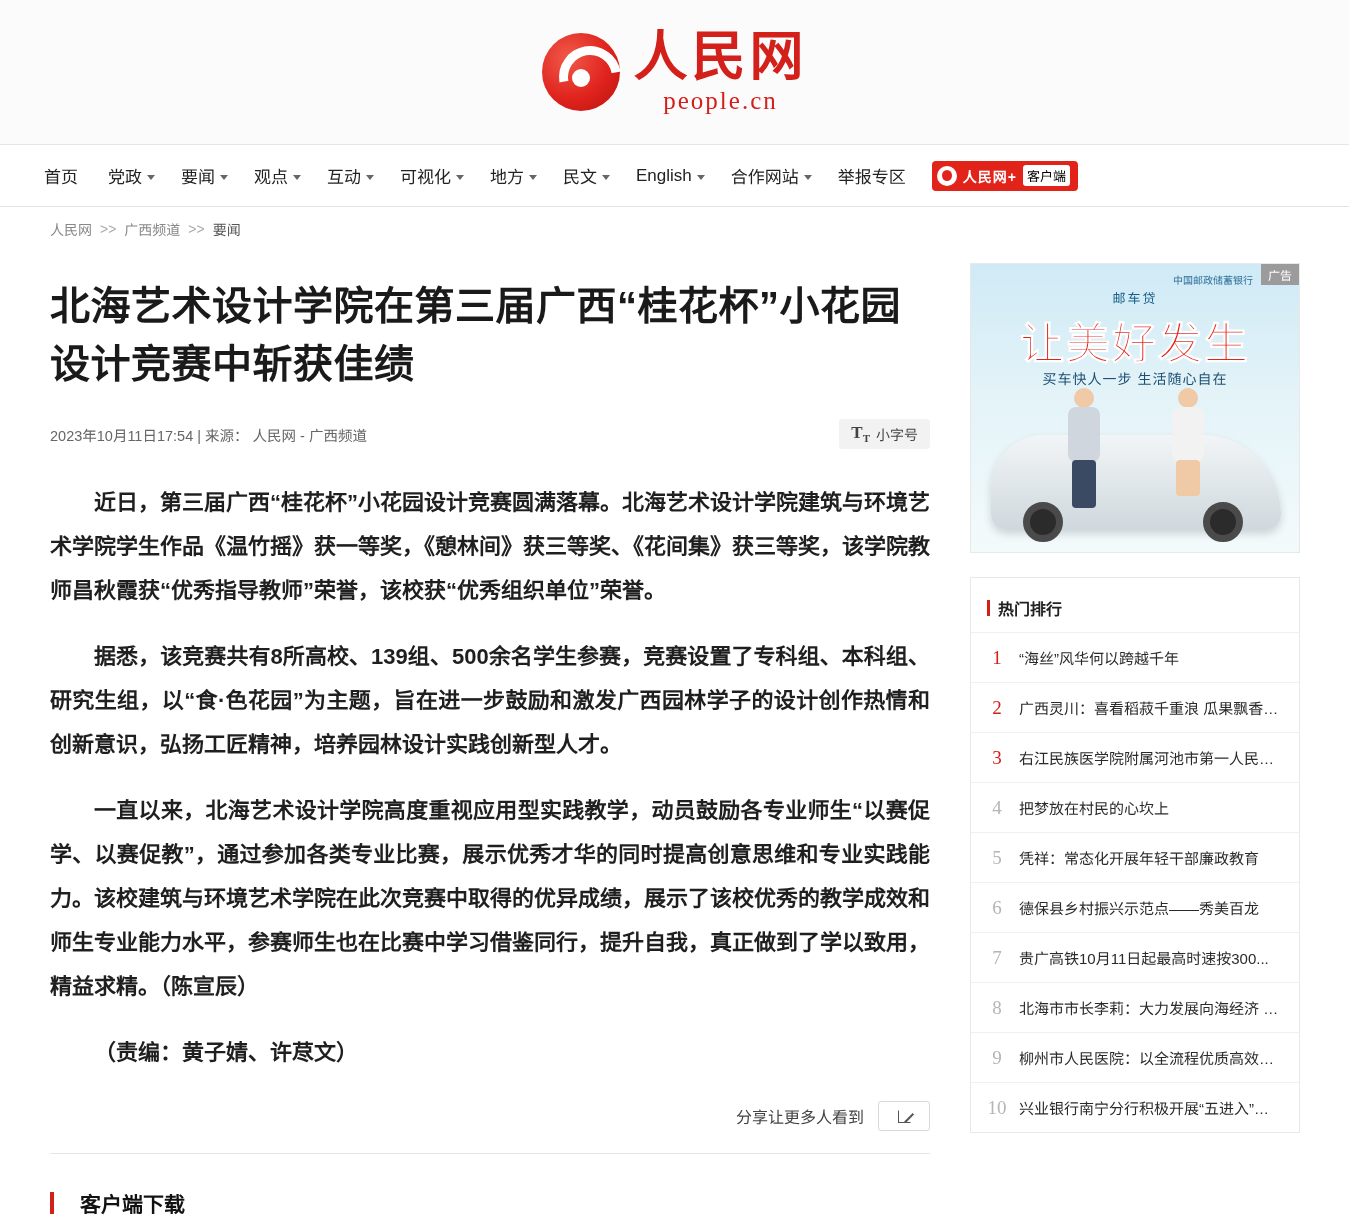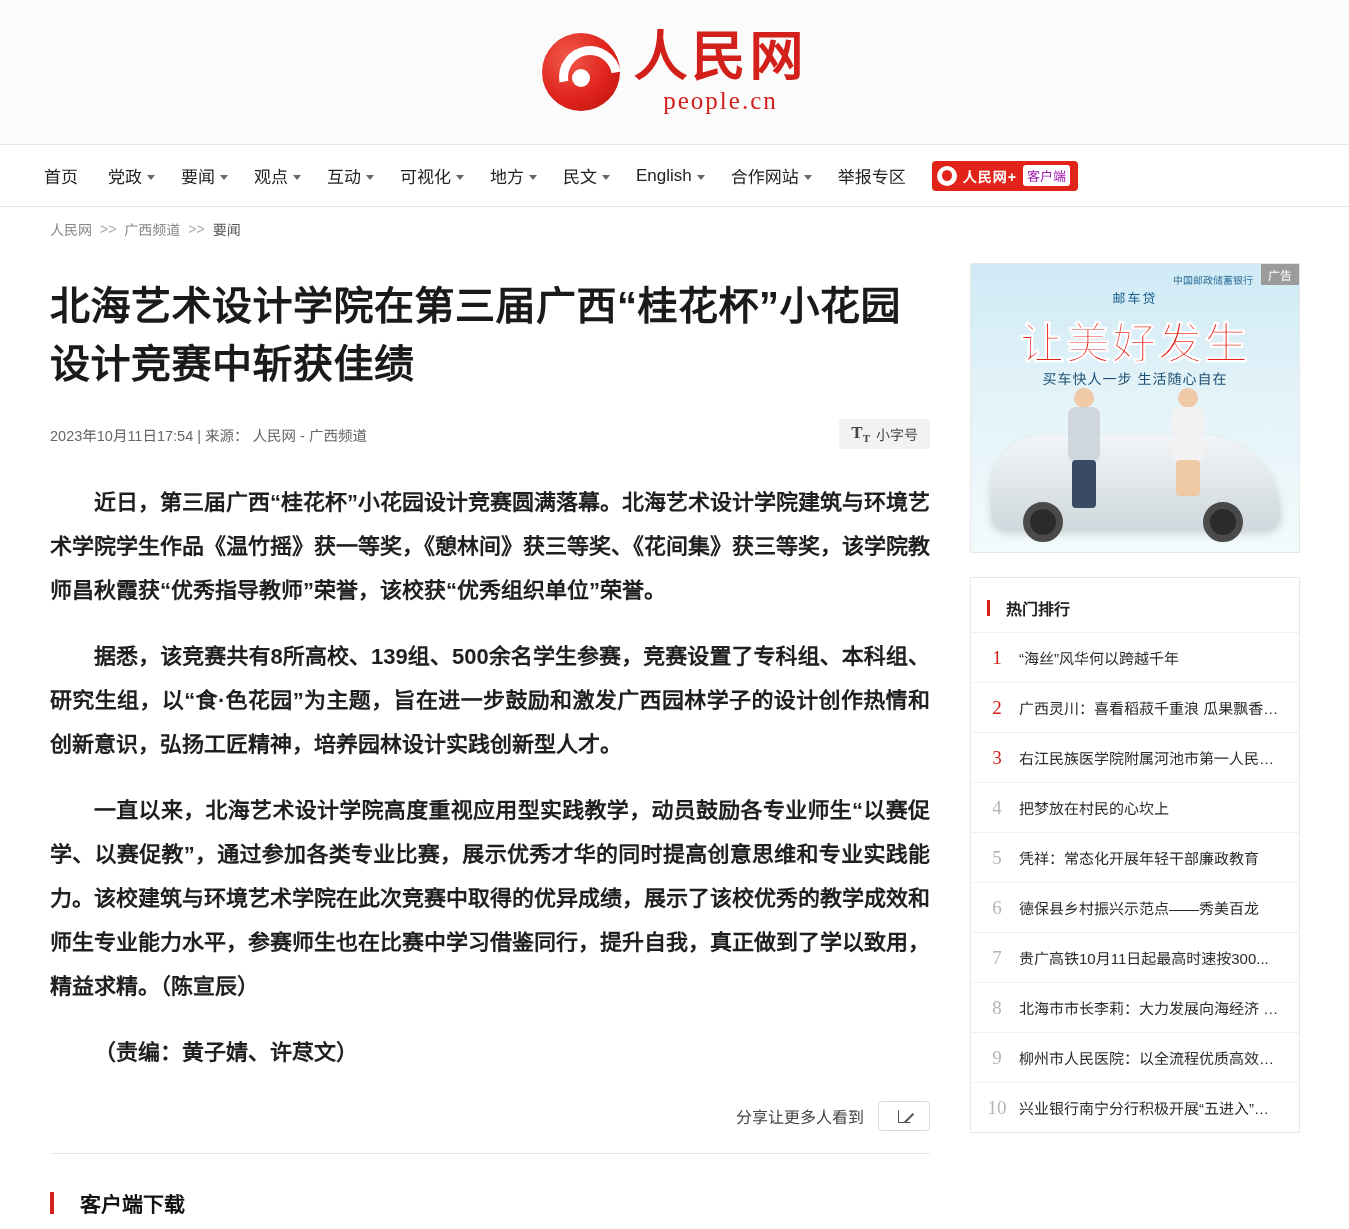--- a/index.html
+++ b/index.html
@@ -113,21 +113,21 @@
   }
   .nav-app-badge .circ::after {
     content: "";
     position: absolute; left: 5px; top: 4px;
     width: 10px; height: 11px;
     border-radius: 50%;
     background: #e2231a;
   }
   .nav-app-badge .plus-txt { font-weight: bold; letter-spacing: 1px; }
   .nav-app-badge .pill {
-    background: #fff; color: #a21caf;
+    background: #fff; color: #000000;
     border-radius: 3px; padding: 1px 4px;
     font-size: 13px;
   }
   .nav-right { margin-left: auto; display: flex; align-items: center; gap: 0; }
   .icon-btn {
     width: 58px; height: 62px;
     display: flex; align-items: center; justify-content: center;
     cursor: pointer;
   }
   .hamburger span {
@@ -379,21 +379,21 @@
   .ad-person.p2 { left: 196px; }
   .ad-person.p2 .body { background: #f2f2f2; }
   .ad-person.p2 .legs { background: #f0c9a6; height: 36px; }
 
   .rank-card {
     margin-top: 24px;
     border: 1px solid #e8e8e8;
     background: #fff;
   }
   .rank-head {
-    display: flex; align-items: center; gap: 16px;
+    display: flex; align-items: center; gap: 8px;
     padding: 18px 16px 12px 16px;
   }
   .rank-head .bar { width: 3px; height: 16px; background: #d3201a; }
   .rank-head .txt { font-size: 16px; font-weight: bold; color: #222; }
   .rank-item {
     display: flex; align-items: center;
     gap: 12px;
     padding: 0 16px;
     height: 50px;
     border-top: 1px solid #f0f0f0;

